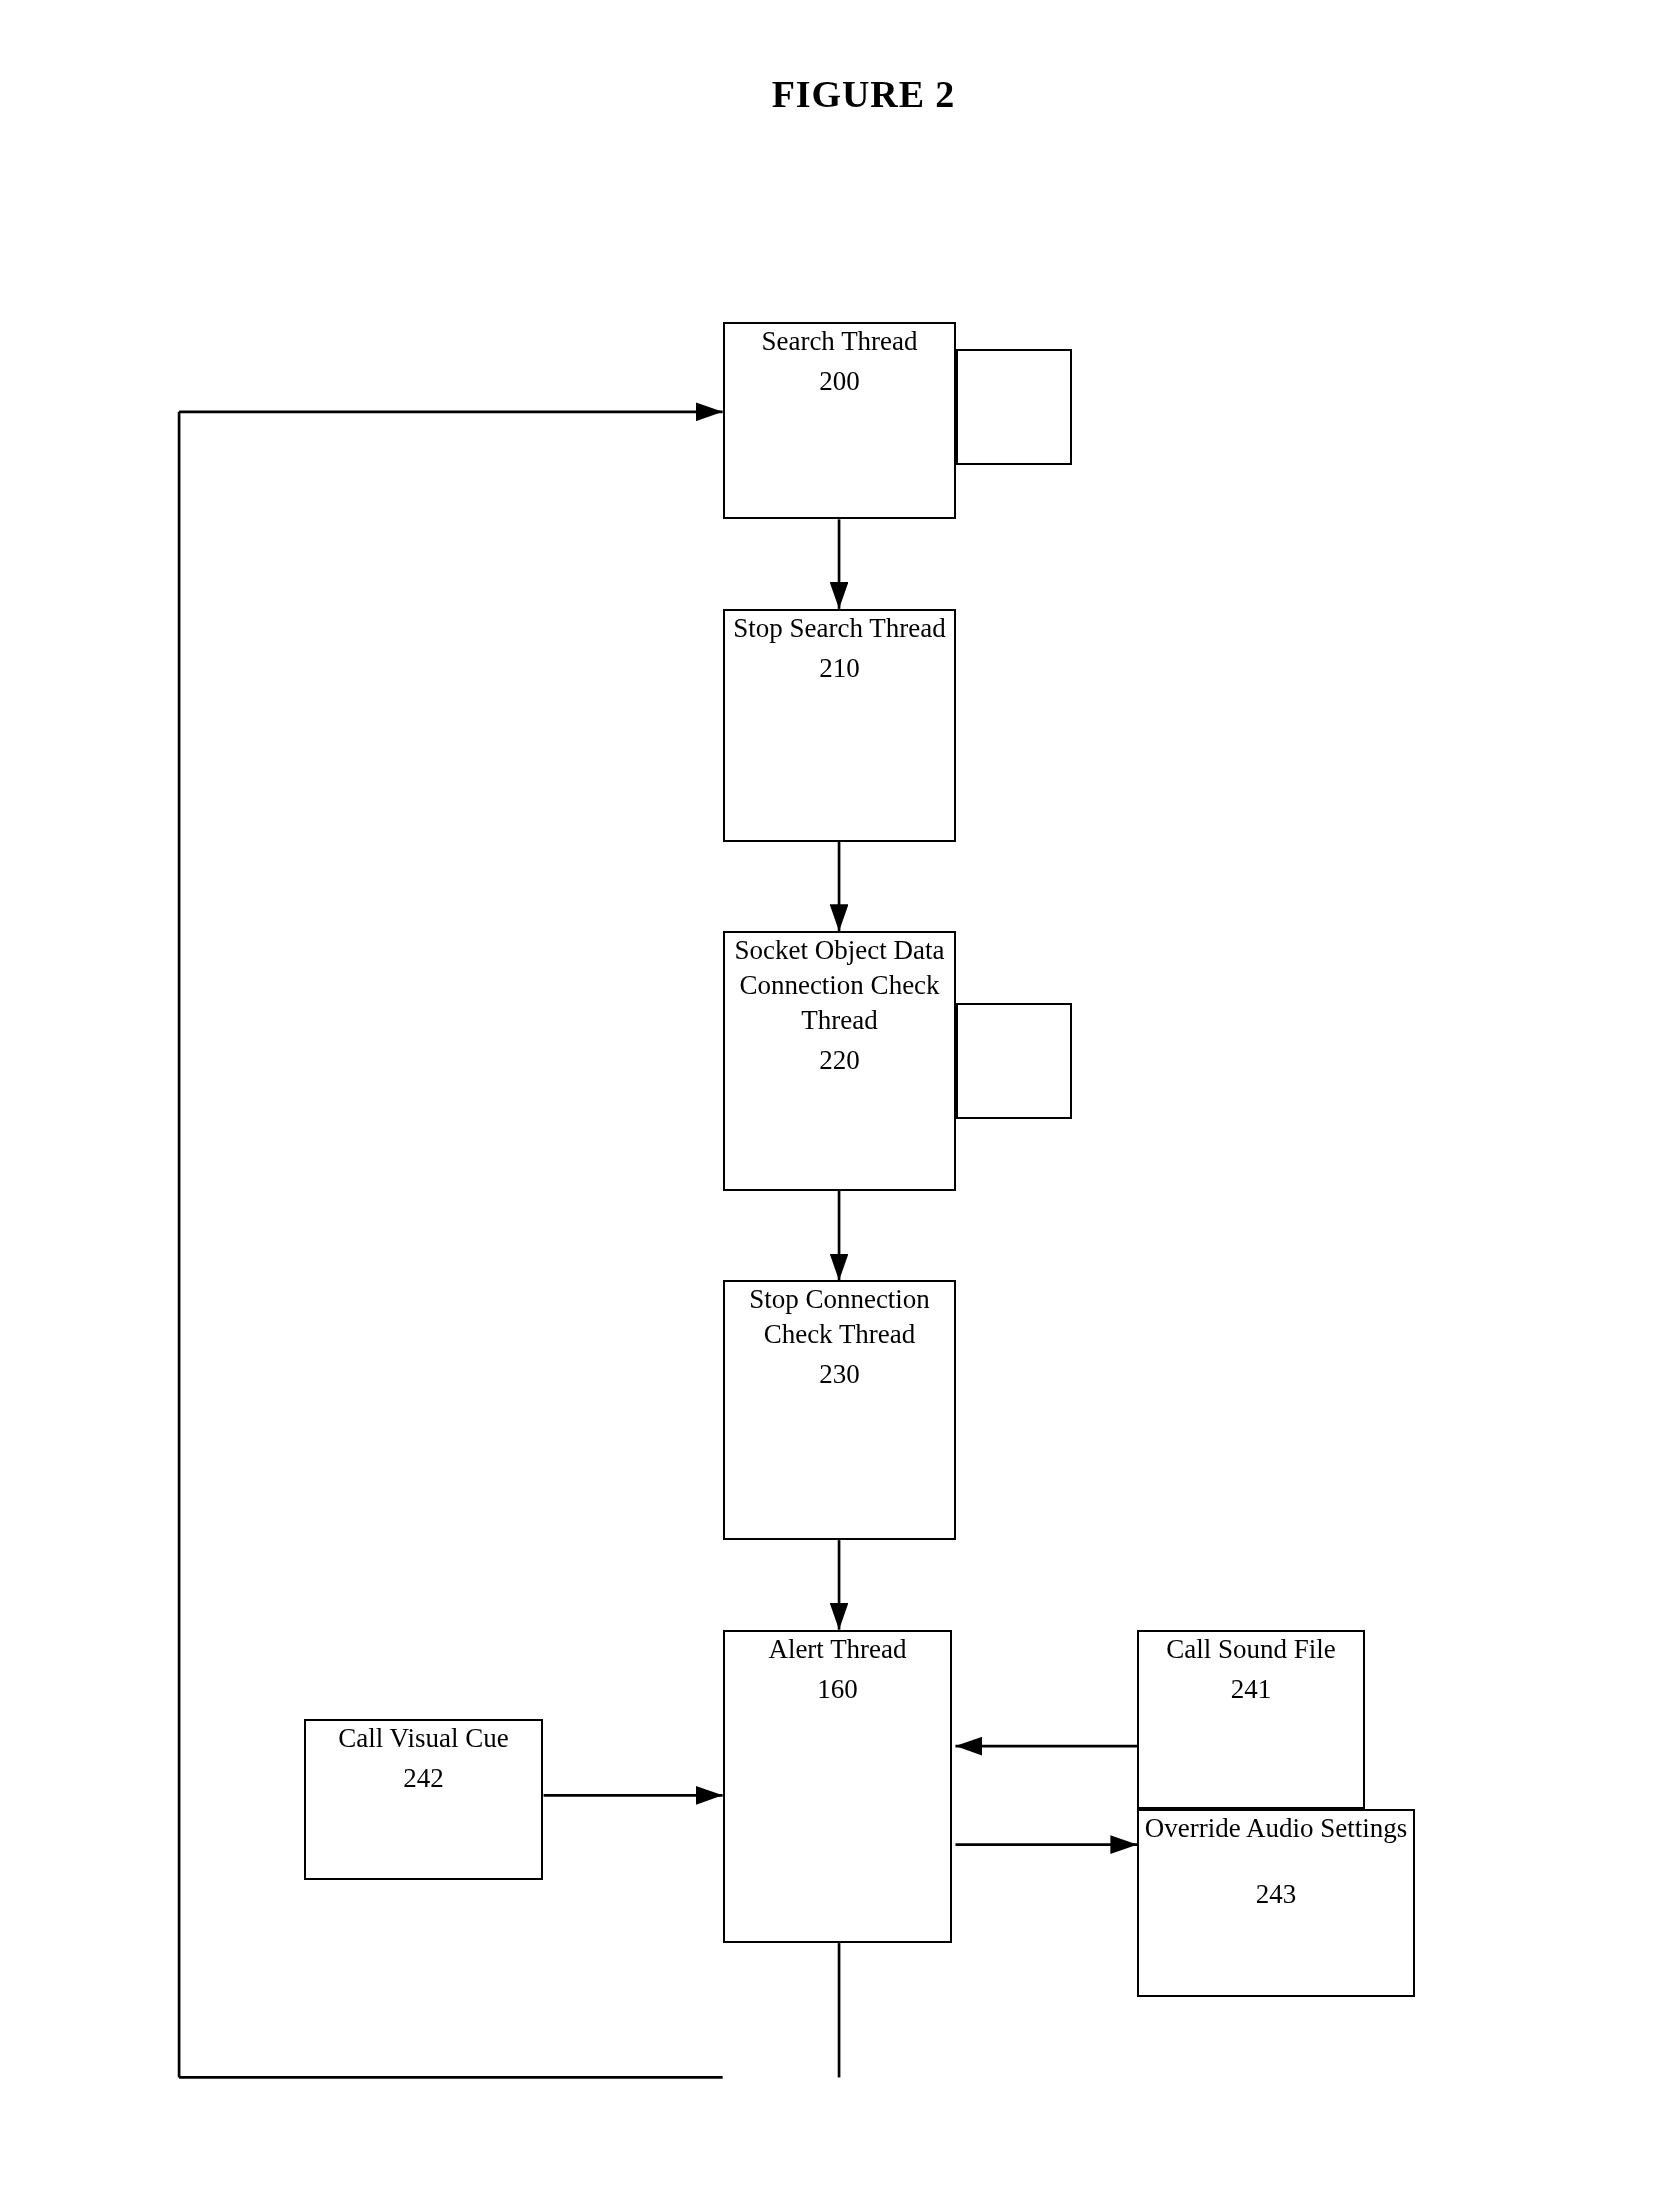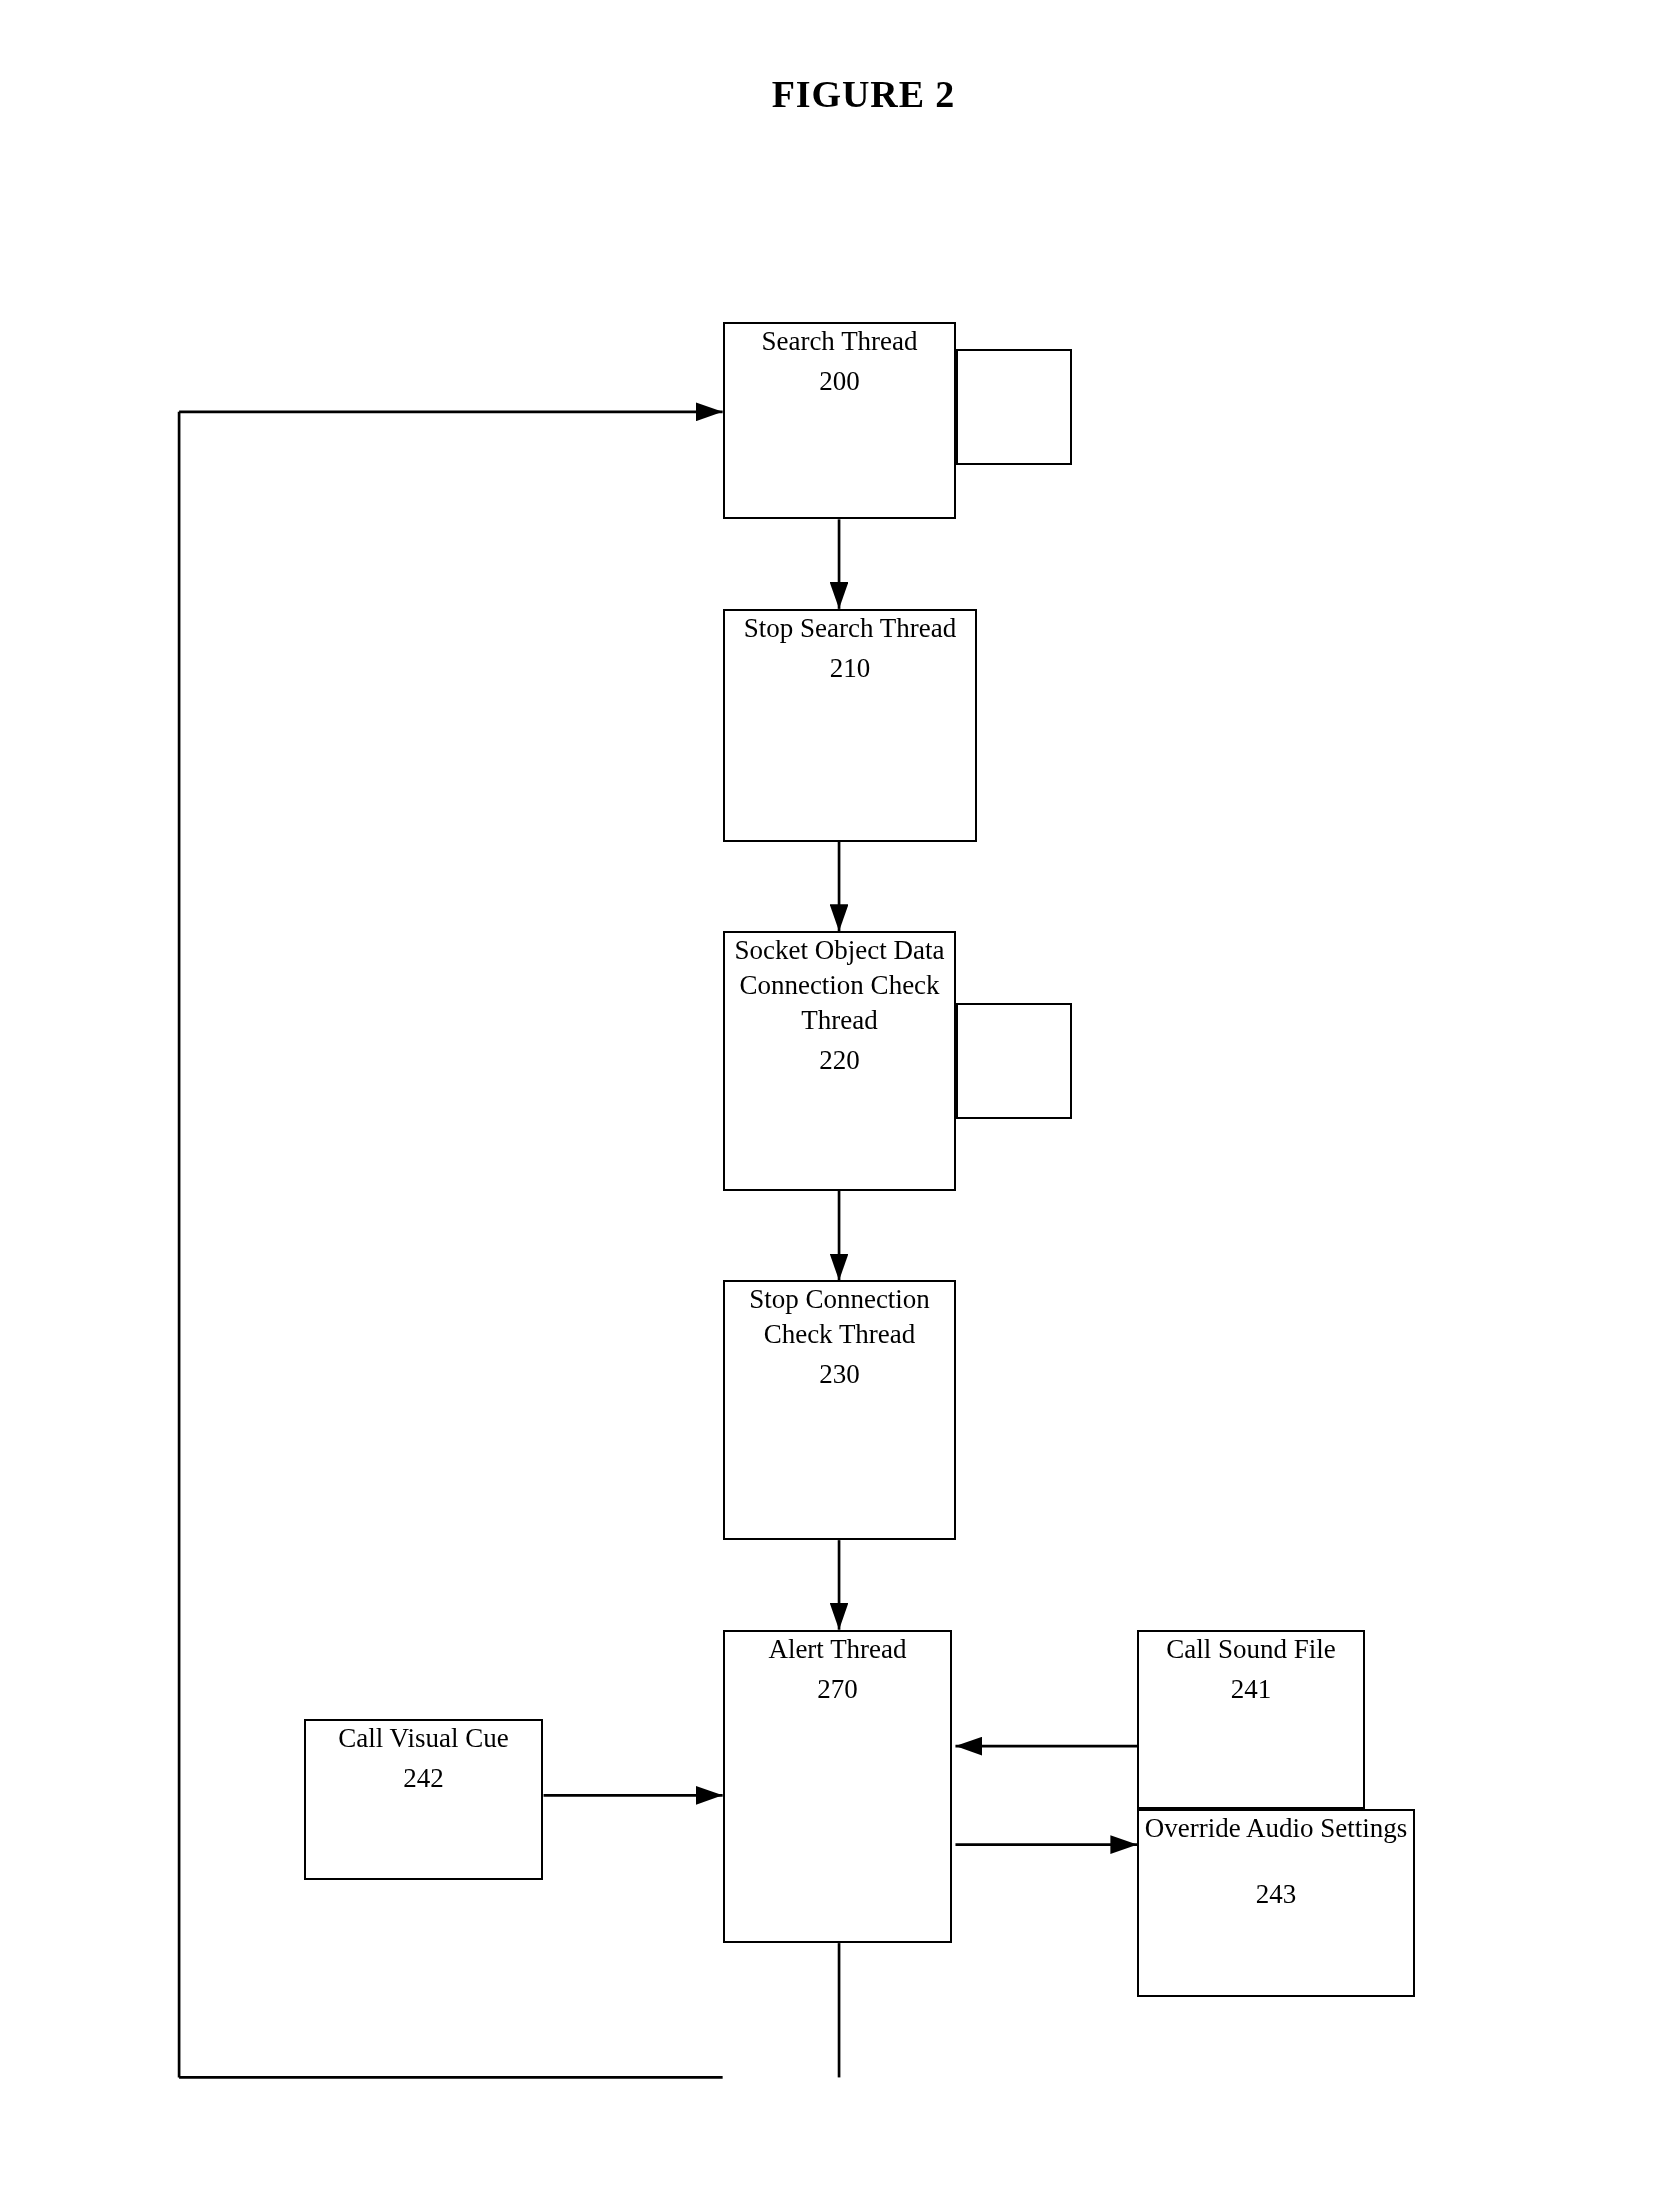--- a/index.html
+++ b/index.html
@@ -105,41 +105,41 @@
   </svg>
 
   <div class="box" style="left: 723px; top: 179px; width: 233px; height: 197px;">
     <span class="box-label">Search Thread</span>
     <span class="box-number">200</span>
   </div>
 
   <div class="box" style="left: 956px; top: 206px; width: 116px; height: 116px;">
   </div>
 
-  <div class="box" style="left: 723px; top: 466px; width: 254px; height: 233px;">
+  <div class="box" style="left: 723px; top: 466px; width: 233px; height: 233px;">
     <span class="box-label">Stop Search Thread</span>
     <span class="box-number">210</span>
   </div>
 
   <div class="box" style="left: 723px; top: 788px; width: 233px; height: 260px;">
     <span class="box-label">Socket Object Data Connection Check Thread</span>
     <span class="box-number">220</span>
   </div>
 
   <div class="box" style="left: 956px; top: 860px; width: 116px; height: 116px;">
   </div>
 
   <div class="box" style="left: 723px; top: 1137px; width: 233px; height: 260px;">
     <span class="box-label">Stop Connection Check Thread</span>
     <span class="box-number">230</span>
   </div>
 
   <div class="box" style="left: 723px; top: 1487px; width: 229px; height: 313px;">
     <span class="box-label">Alert Thread</span>
-    <span class="box-number">270</span>
+    <span class="box-number">160</span>
   </div>
 
   <div class="box" style="left: 1137px; top: 1487px; width: 228px; height: 179px;">
     <span class="box-label">Call Sound File</span>
     <span class="box-number">241</span>
   </div>
 
   <div class="box" style="left: 304px; top: 1576px; width: 239px; height: 161px;">
     <span class="box-label">Call Visual Cue</span>
     <span class="box-number">242</span>

